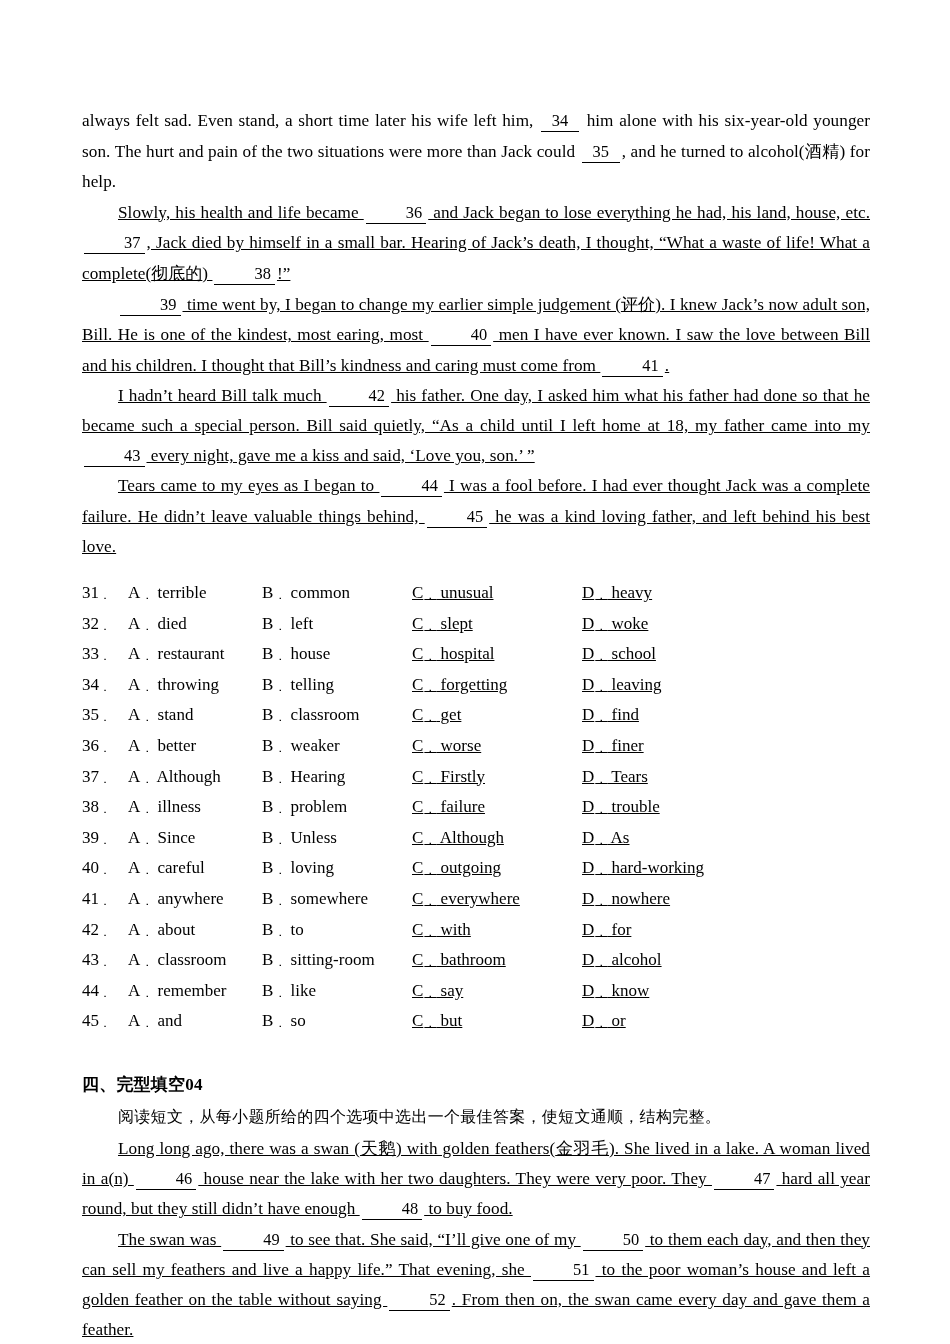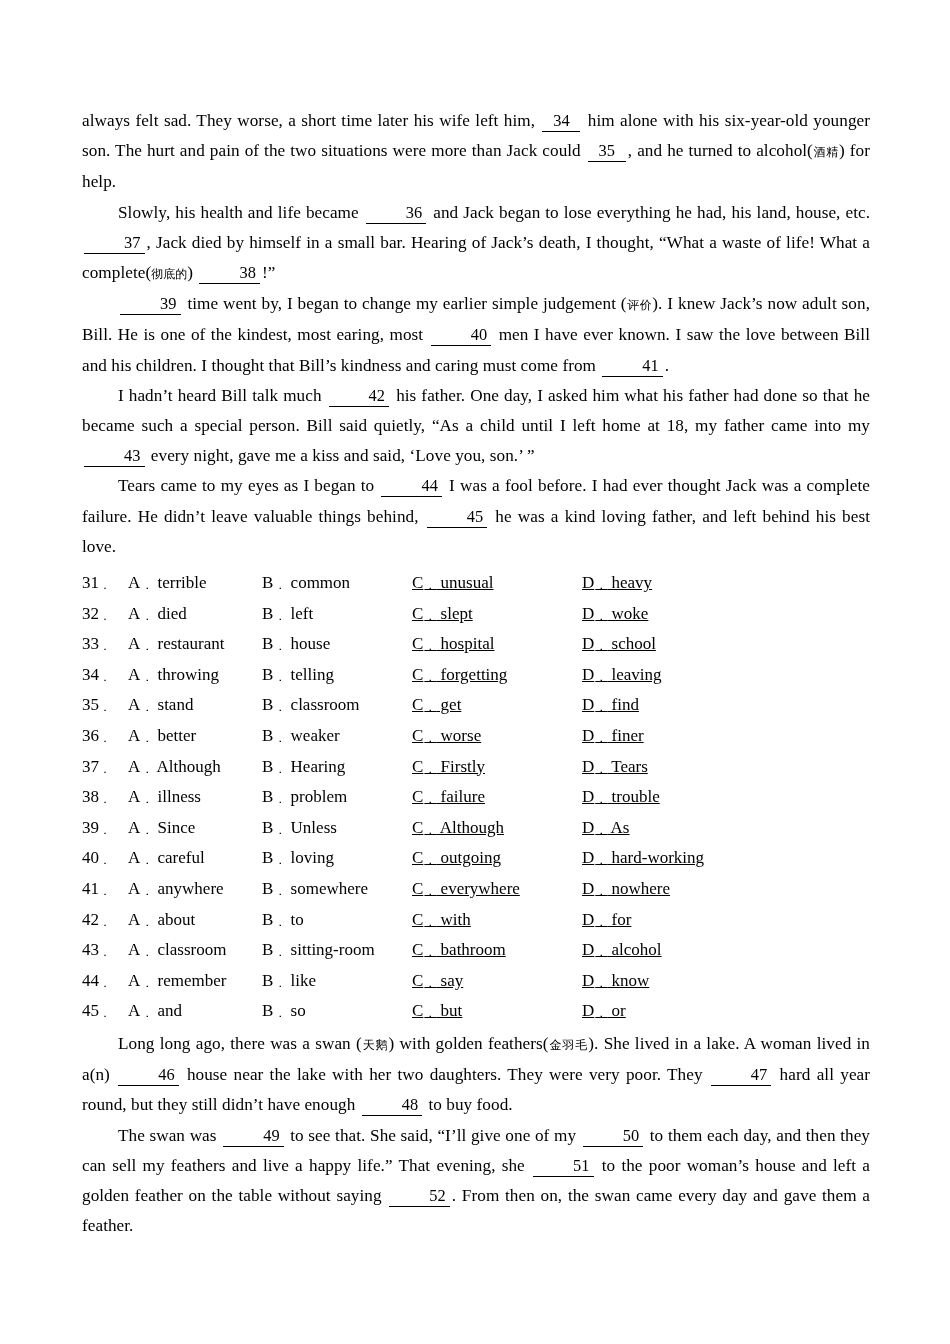--- a/index.html
+++ b/index.html
@@ -30,38 +30,38 @@
 
   
   .para {
     font-size: 17.2px;
     line-height: 30.2px;
     text-align: justify;
     text-justify: inter-word;
     margin: 0;
     letter-spacing: 0.05px;
   }
-  .para.indent { text-indent: 36px; }
+  .para.indent { text-indent: 36px; text-decoration: underline; }
 
   .blank {
     display: inline-block;
     border-bottom: 1.3px solid #000;
     text-align: center;
     padding: 0 4px 0 4px;
     line-height: 20px;
     margin: 0 2px;
     font-size: 16.4px;
   }
   .blank.w1 { min-width: 30px; }
 
-  .cn { font-family: "DejaVu Sans", "Liberation Sans", sans-serif; font-size: 12px; }
+  .cn { font-family: "DejaVu Sans", "Liberation Sans", sans-serif; font-size: 17px; }
 
   
   .options {
-    margin-top: 6px;
+    margin-top: 16px;
   }
   .opt-row {
     height: 30.6px;
     line-height: 30.6px;
     font-size: 17px;
     white-space: nowrap;
     position: relative;
   }
   .opt-num {
     position: absolute;
@@ -109,21 +109,21 @@
   }
   .passage2 { margin-top: 2px; }
 </style>
 </head>
 <body>
 
 <div class="page">
   <div class="content">
 
     <div id="passage1">
-        <p class="para"><span>always felt sad. They worse, a short time later his wife left him, </span><span class="blank w1">34</span><span> him alone with his six-year-old younger son. The hurt and pain of the two situations were more than Jack could </span><span class="blank w1">35</span><span>, and he turned to alcohol(</span><span class="cn">酒精</span><span>) for help.</span></p>
+        <p class="para"><span>always felt sad. Even stand, a short time later his wife left him, </span><span class="blank w1">34</span><span> him alone with his six-year-old younger son. The hurt and pain of the two situations were more than Jack could </span><span class="blank w1">35</span><span>, and he turned to alcohol(</span><span class="cn">酒精</span><span>) for help.</span></p>
         <p class="para indent"><span>Slowly, his health and life became </span><span class="blank w1">36</span><span> and Jack began to lose everything he had, his land, house, etc. </span><span class="blank w1">37</span><span>, Jack died by himself in a small bar. Hearing of Jack’s death, I thought, “What a waste of life! What a complete(</span><span class="cn">彻底的</span><span>) </span><span class="blank w1">38</span><span>!”</span></p>
         <p class="para indent"><span class="blank w1">39</span><span> time went by, I began to change my earlier simple judgement (</span><span class="cn">评价</span><span>). I knew Jack’s now adult son, Bill. He is one of the kindest, most earing, most </span><span class="blank w1">40</span><span> men I have ever known. I saw the love between Bill and his children. I thought that Bill’s kindness and caring must come from </span><span class="blank w1">41</span><span>.</span></p>
         <p class="para indent"><span>I hadn’t heard Bill talk much </span><span class="blank w1">42</span><span> his father. One day, I asked him what his father had done so that he became such a special person. Bill said quietly, “As a child until I left home at 18, my father came into my </span><span class="blank w1">43</span><span> every night, gave me a kiss and said, ‘Love you, son.’ ”</span></p>
         <p class="para indent"><span>Tears came to my eyes as I began to </span><span class="blank w1">44</span><span> I was a fool before. I had ever thought Jack was a complete failure. He didn’t leave valuable things behind, </span><span class="blank w1">45</span><span> he was a kind loving father, and left behind his best love.</span></p>
       </div>
 
     <div class="options" id="options-list">
         <div class="opt-row">
           <span class="opt-num">31<span class="dot-cn">．</span></span>
           <span class="opt-cell opt-a"><span class="opt-letter">A</span><span class="dot-cn">．</span><span> terrible</span></span>
@@ -224,21 +224,25 @@
         </div>
         <div class="opt-row">
           <span class="opt-num">45<span class="dot-cn">．</span></span>
           <span class="opt-cell opt-a"><span class="opt-letter">A</span><span class="dot-cn">．</span><span> and</span></span>
           <span class="opt-cell opt-b"><span class="opt-letter">B</span><span class="dot-cn">．</span><span> so</span></span>
           <span class="opt-cell opt-c"><span class="opt-letter">C</span><span class="dot-cn">．</span><span> but</span></span>
           <span class="opt-cell opt-d"><span class="opt-letter">D</span><span class="dot-cn">．</span><span> or</span></span>
         </div>
       </div>
 
-
+    <div class="section-head">
+      <span>四、完型填空</span><span class="num-suffix">04</span>
+    </div>
+
+    <div class="instruction">阅读短文，从每小题所给的四个选项中选出一个最佳答案，使短文通顺，结构完整。</div>
 
     <div class="passage2" id="passage2">
         <p class="para indent"><span>Long long ago, there was a swan (</span><span class="cn">天鹅</span><span>) with golden feathers(</span><span class="cn">金羽毛</span><span>). She lived in a lake. A woman lived in a(n) </span><span class="blank w1">46</span><span> house near the lake with her two daughters. They were very poor. They </span><span class="blank w1">47</span><span> hard all year round, but they still didn’t have enough </span><span class="blank w1">48</span><span> to buy food.</span></p>
         <p class="para indent"><span>The swan was </span><span class="blank w1">49</span><span> to see that. She said, “I’ll give one of my </span><span class="blank w1">50</span><span> to them each day, and then they can sell my feathers and live a happy life.” That evening, she </span><span class="blank w1">51</span><span> to the poor woman’s house and left a golden feather on the table without saying </span><span class="blank w1">52</span><span>. From then on, the swan came every day and gave them a feather.</span></p>
       </div>
 
   </div>
 </div>
 
 </body></html>

